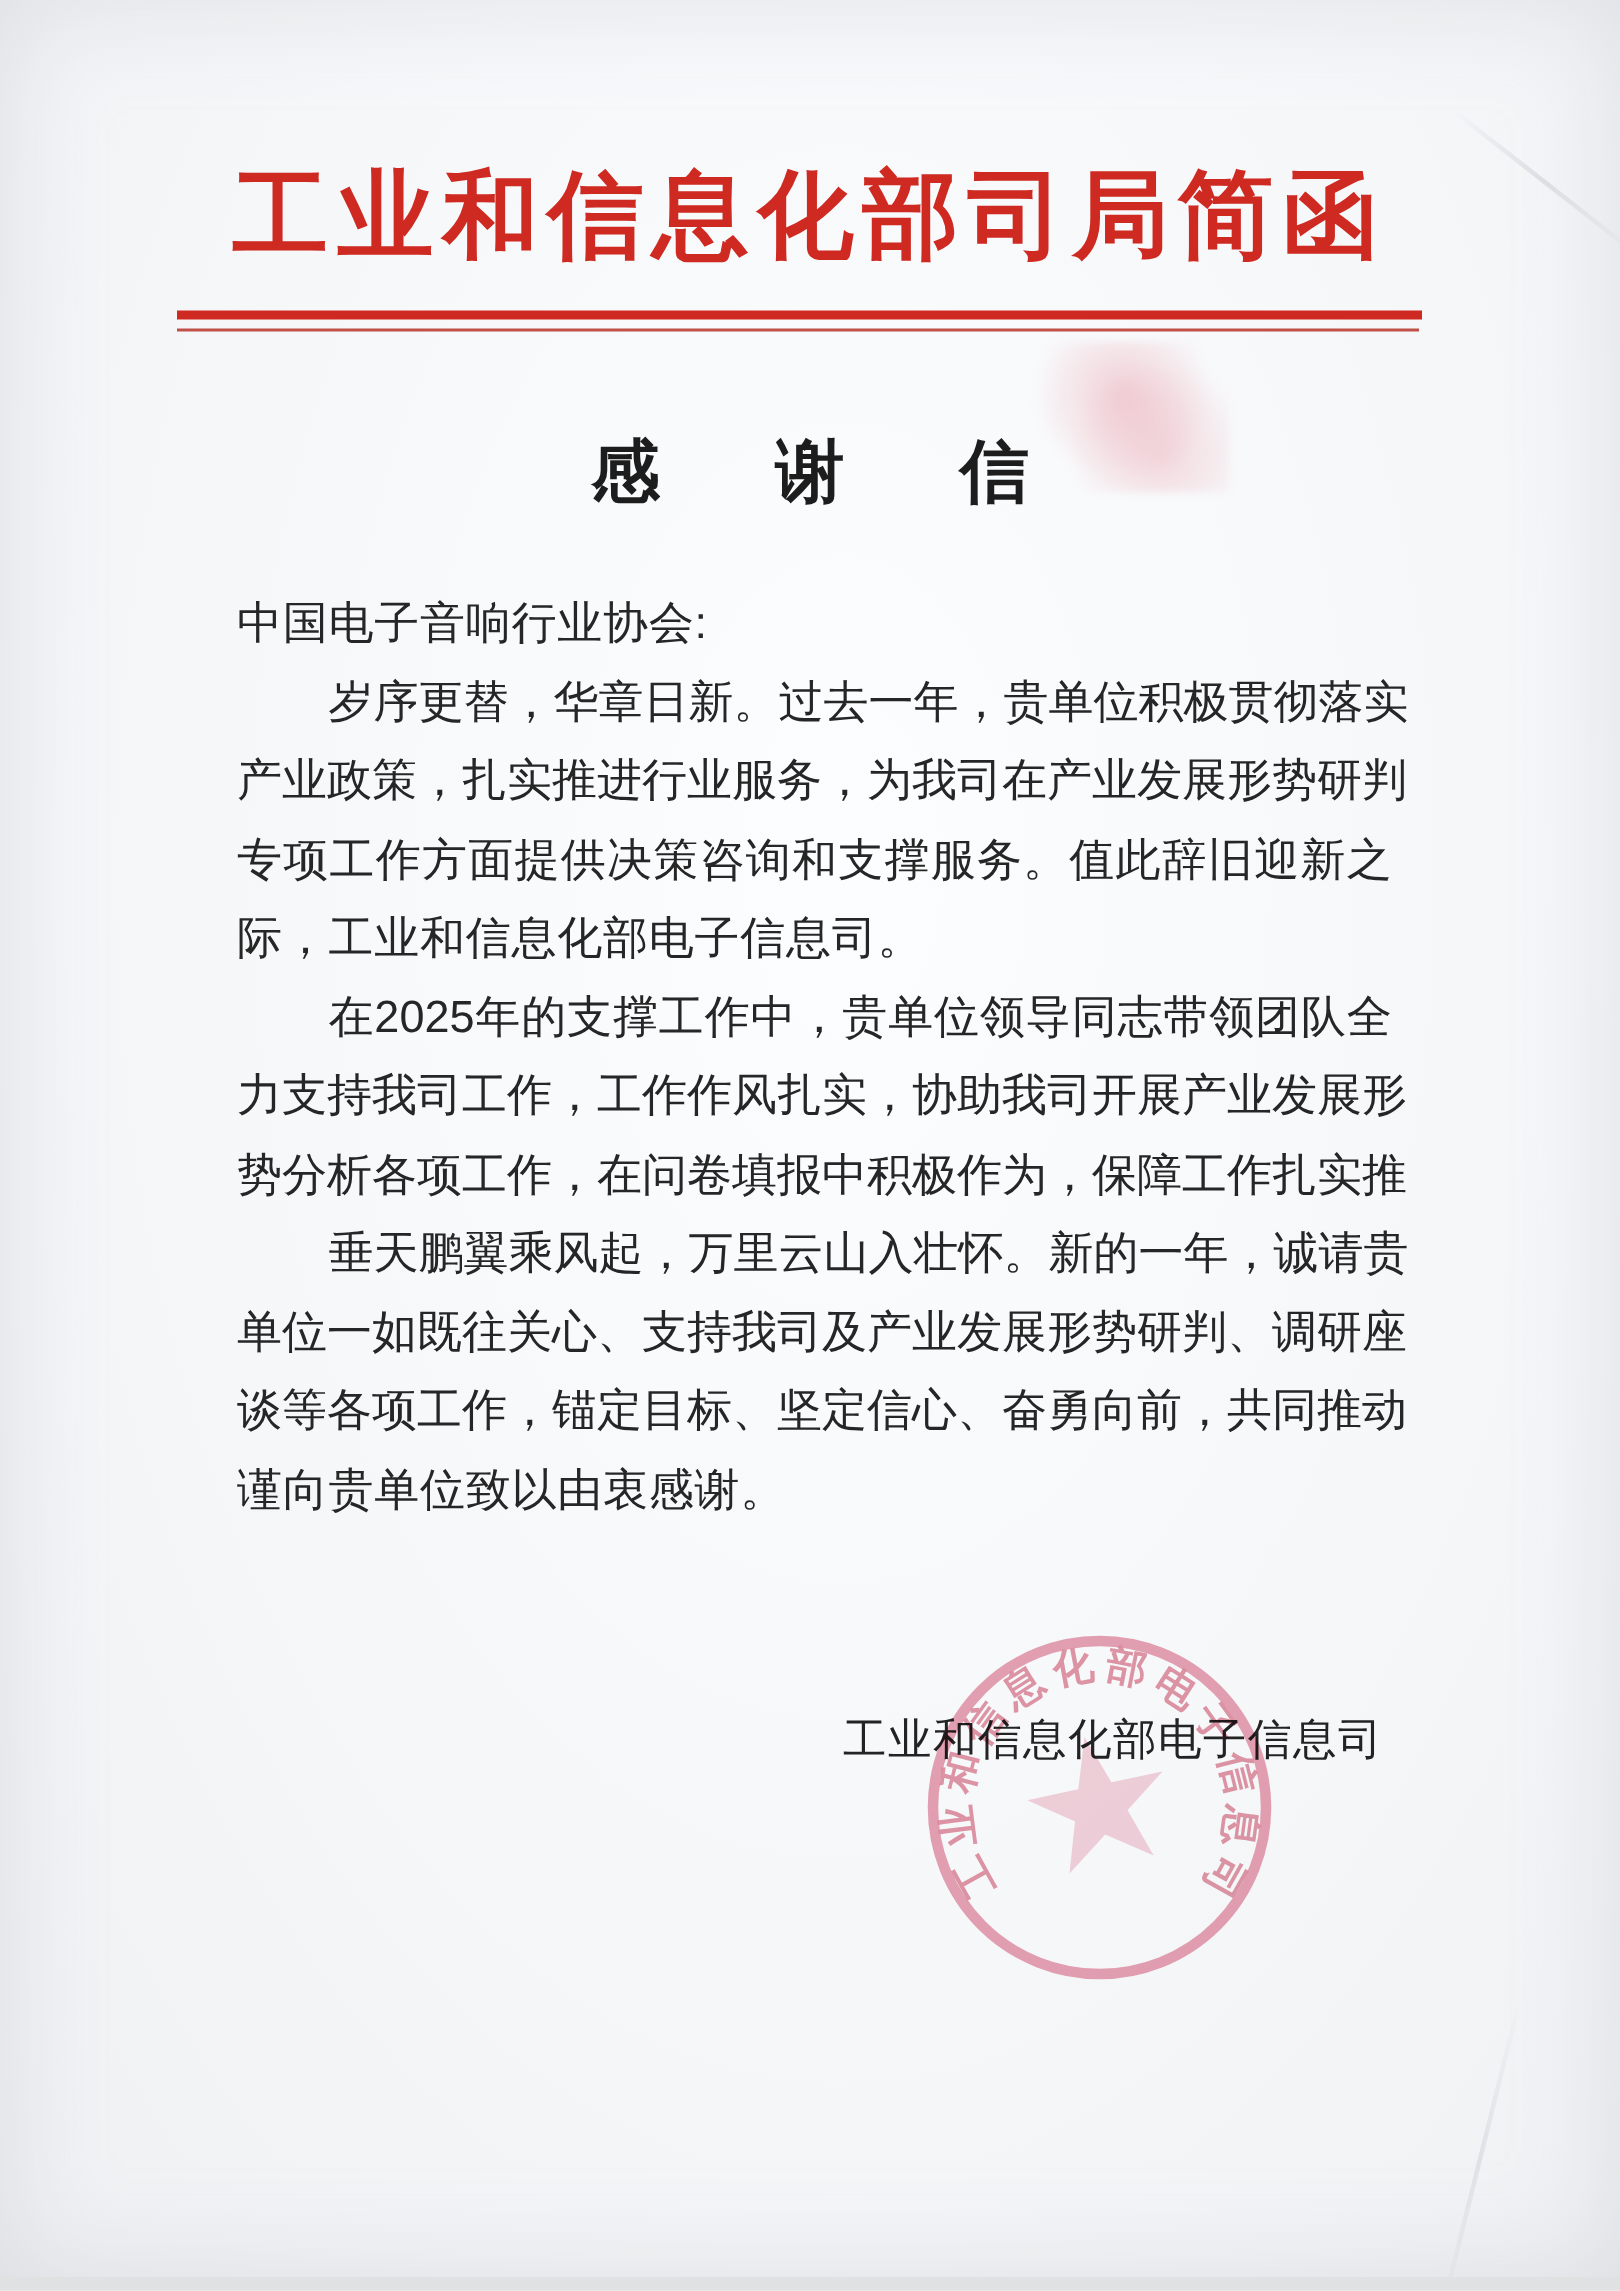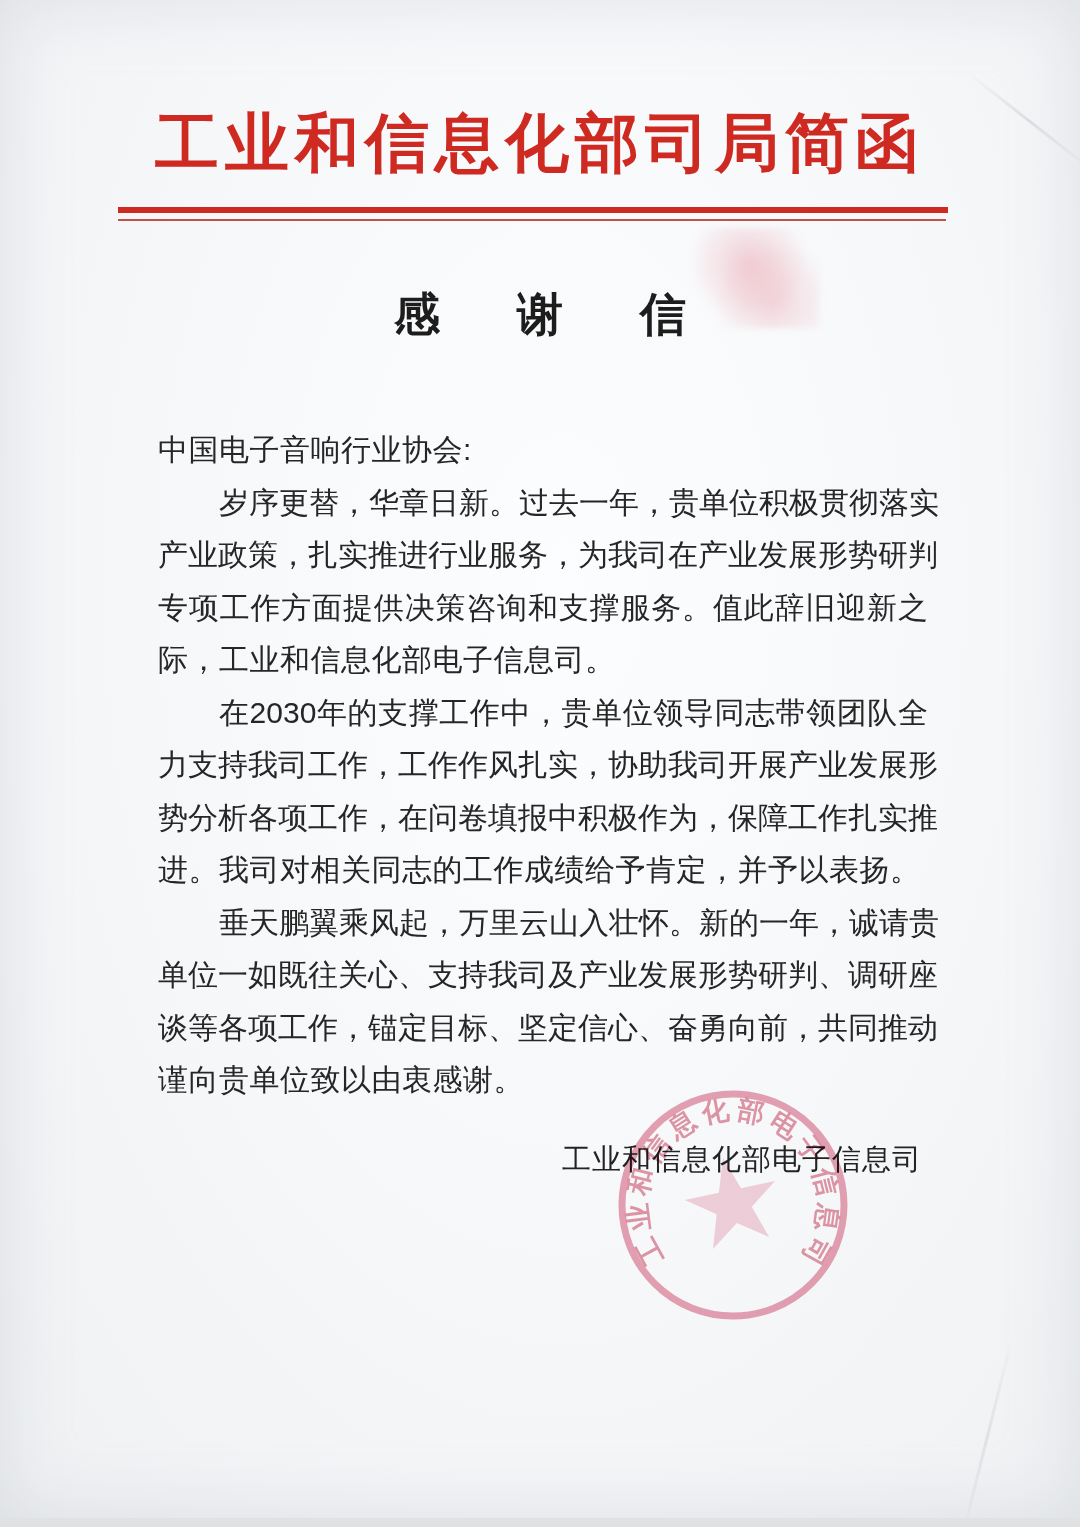--- a/index.html
+++ b/index.html
@@ -49,21 +49,21 @@
     transform:rotate(14deg);
   }
   
   .doc-title{
     position:absolute;left:0;top:284px;width:100%;
     display:flex;justify-content:center;gap:77px;
     font-size:46px;font-weight:bold;color:#1d1d1d;
   }
   
   .body-block{
-    position:absolute;left:158px;top:424px;width:770px;
+    position:absolute;left:158px;top:390px;width:770px;
     font-size:30px;line-height:52.5px;
   }
   .bodyline{height:52.5px;letter-spacing:.5px;white-space:nowrap;}
   .bodyline.just{
     display:flex;justify-content:space-between;align-items:center;
     letter-spacing:0;
   }
   .bodyline.ind{padding-left:61px;}
   
   .signature{
@@ -179,21 +179,21 @@
         <span>此</span>
         <span>辞</span>
         <span>旧</span>
         <span>迎</span>
         <span>新</span>
         <span>之</span>
       </div>
       <div class="bodyline">际，工业和信息化部电子信息司。</div>
       <div class="bodyline just ind">
         <span>在</span>
-        <span>2030</span>
+        <span>2025</span>
         <span>年</span>
         <span>的</span>
         <span>支</span>
         <span>撑</span>
         <span>工</span>
         <span>作</span>
         <span>中</span>
         <span>，</span>
         <span>贵</span>
         <span>单</span>
@@ -257,21 +257,20 @@
         <span>为</span>
         <span>，</span>
         <span>保</span>
         <span>障</span>
         <span>工</span>
         <span>作</span>
         <span>扎</span>
         <span>实</span>
         <span>推</span>
       </div>
-      <div class="bodyline">进。我司对相关同志的工作成绩给予肯定，并予以表扬。</div>
       <div class="bodyline just ind">
         <span>垂</span>
         <span>天</span>
         <span>鹏</span>
         <span>翼</span>
         <span>乘</span>
         <span>风</span>
         <span>起</span>
         <span>，</span>
         <span>万</span>

